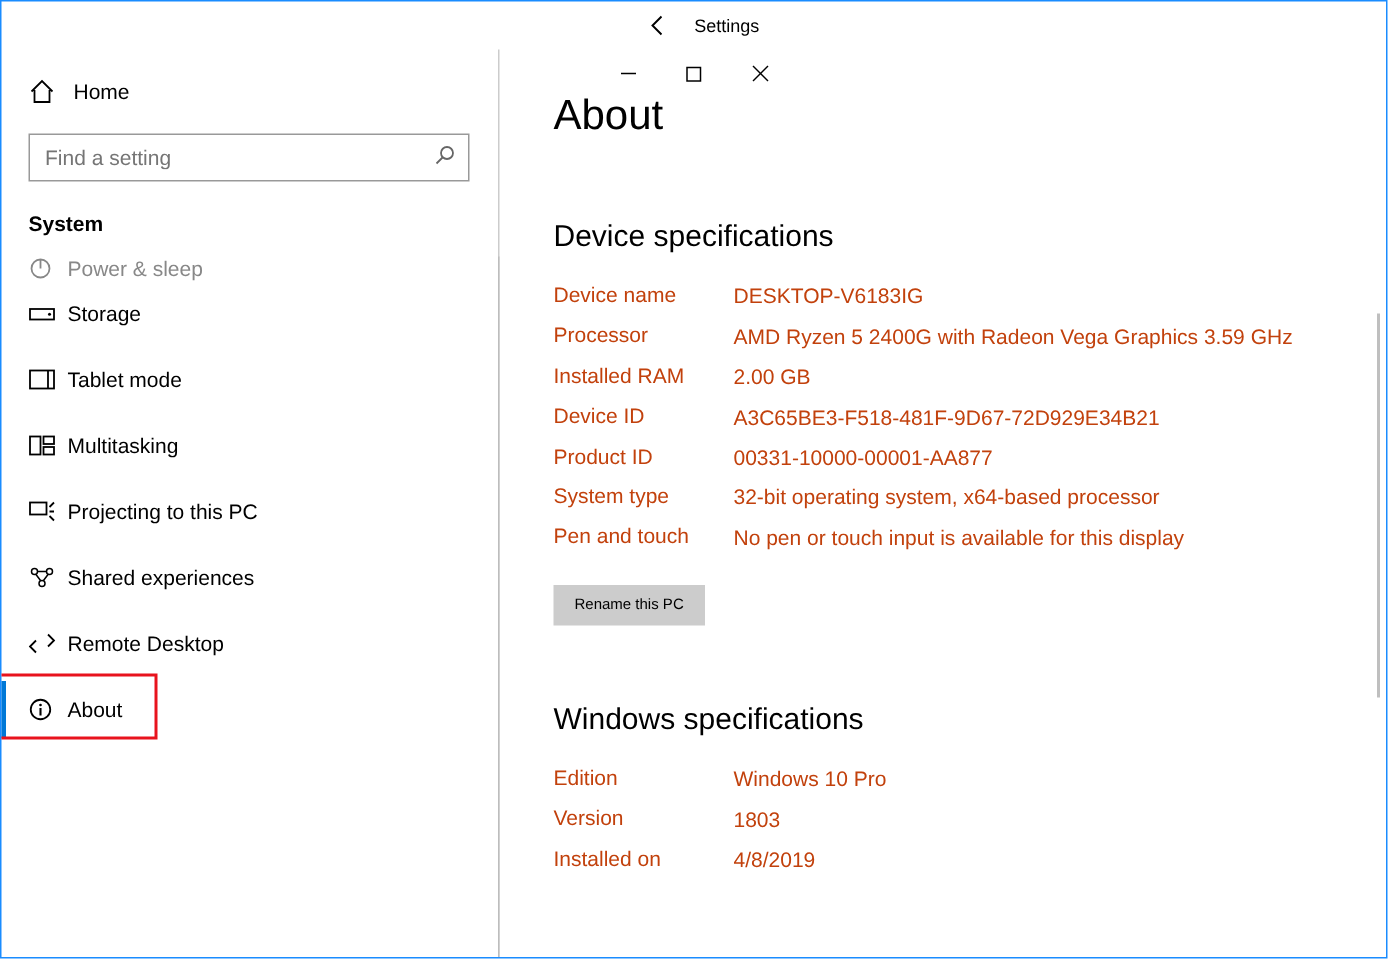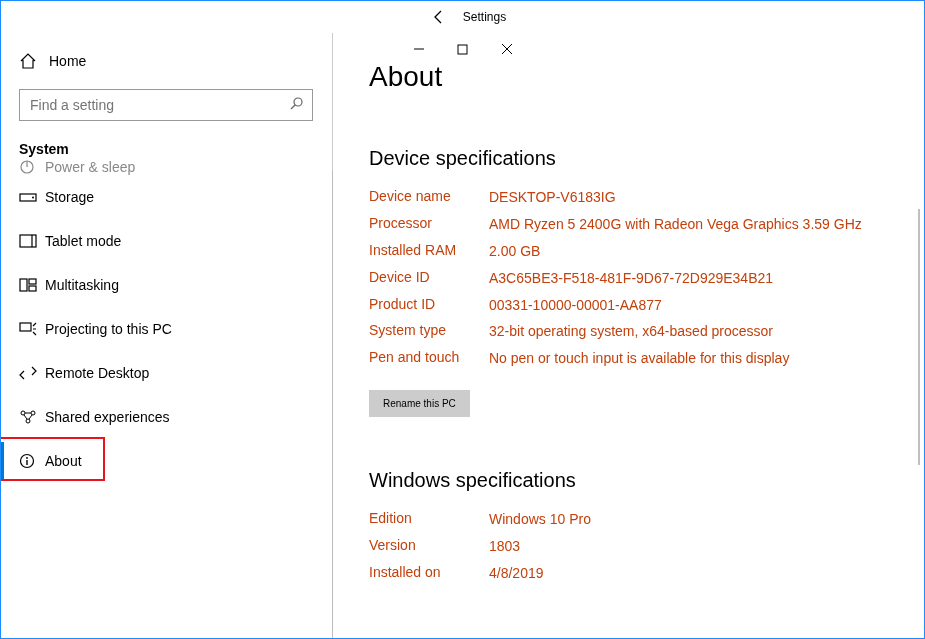--- a/index.html
+++ b/index.html
@@ -25,21 +25,21 @@
   .home-row { display:flex; align-items:center; height:36px; margin-bottom:10px;}
   .home-row .icon { width:24px; display:flex; align-items:center; justify-content:flex-start;}
   .home-row .lbl { font-size:14px; padding-left:6px;}
   .search-box {
     height:32px; border:1px solid #999; background:#fff;
     display:flex; align-items:center; padding:0 8px; margin-bottom:20px;
   }
   .search-box input {
     flex:1; border:none; outline:none; font-size:14px; background:transparent; color:#666;
   }
-  .cat-label { font-weight:600; font-size:14px; margin-bottom:0;}
+  .cat-label { font-weight:600; font-size:14px; margin-bottom:12px;}
   .nav-scroll { position:relative;}
   .nav-list { margin:0 -18px; }
   .nav-item {
     height:44px; display:flex; align-items:center;
     padding-left:18px;
   }
   .nav-item.cutoff { height:18px; align-items:flex-end; color:#777; font-size:13px;}
   .nav-item .nico { width:26px; display:flex; align-items:center; justify-content:flex-start;}
   .nav-item .ntxt { font-size:14px;}
   .nav-item.selected { position:relative; }
@@ -174,37 +174,37 @@
               <svg width="18" height="14" viewBox="0 0 18 14">
                 <rect x="1" y="1" width="11" height="8" fill="none" stroke="#000" stroke-width="1.2"></rect>
                 <path d="M14 4 L17 1 M14 7 L17 7 M14 10 L17 13" stroke="#000" stroke-width="1.2"></path>
               </svg>
             </span>
           <span class="ntxt">Projecting to this PC</span>
         </div>
         <div class="nav-item">
           <span class="nico">
               <svg width="18" height="16" viewBox="0 0 18 16">
-                <path d="M5 14 L1 10 L5 6" fill="none" stroke="#000" stroke-width="1.2"></path>
-                <path d="M13 2 L17 6 L13 10" fill="none" stroke="#000" stroke-width="1.2"></path>
-              </svg>
-            </span>
-          <span class="ntxt">Remote Desktop</span>
-        </div>
-        <div class="nav-item">
-          <span class="nico">
-              <svg width="18" height="16" viewBox="0 0 18 16">
                 <circle cx="4" cy="4" r="2" fill="none" stroke="#000"></circle>
                 <circle cx="14" cy="4" r="2" fill="none" stroke="#000"></circle>
                 <circle cx="9" cy="12" r="2" fill="none" stroke="#000"></circle>
                 <path d="M5 6 L8 10 M13 6 L10 10 M6 4 L12 4" stroke="#000" stroke-width="1"></path>
               </svg>
             </span>
           <span class="ntxt">Shared experiences</span>
         </div>
+        <div class="nav-item">
+          <span class="nico">
+              <svg width="18" height="16" viewBox="0 0 18 16">
+                <path d="M5 14 L1 10 L5 6" fill="none" stroke="#000" stroke-width="1.2"></path>
+                <path d="M13 2 L17 6 L13 10" fill="none" stroke="#000" stroke-width="1.2"></path>
+              </svg>
+            </span>
+          <span class="ntxt">Remote Desktop</span>
+        </div>
         <div class="nav-item selected" style="position:relative">
           <span class="nico">
               <svg width="16" height="16" viewBox="0 0 16 16">
                 <circle cx="8" cy="8" r="6.5" fill="none" stroke="#000" stroke-width="1.2"></circle>
                 <circle cx="8" cy="5" r="0.9" fill="#000"></circle>
                 <line x1="8" y1="7" x2="8" y2="12" stroke="#000" stroke-width="1.4"></line>
               </svg>
             </span>
           <span class="ntxt">About</span>
           <div class="red-box" style="top:-2px"></div>

